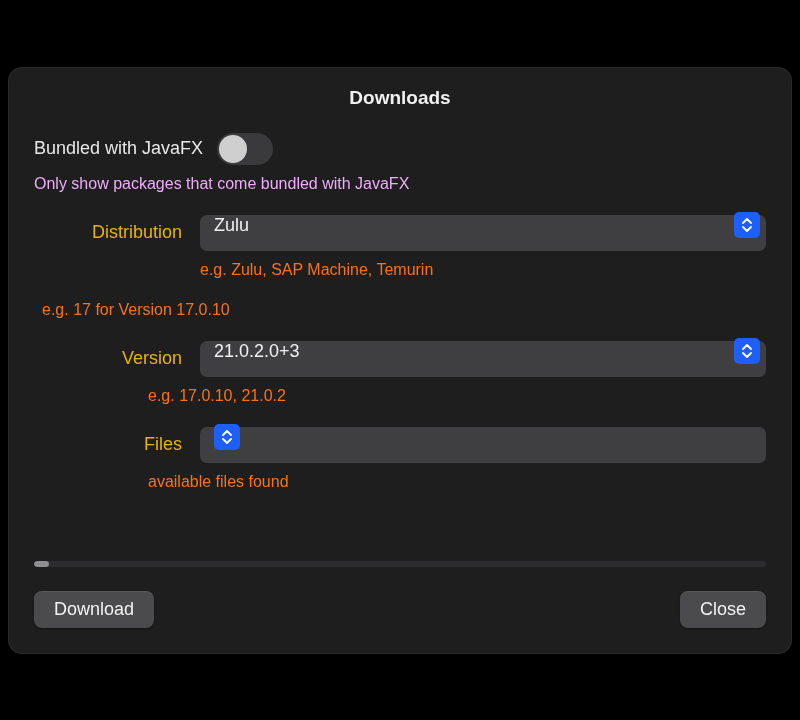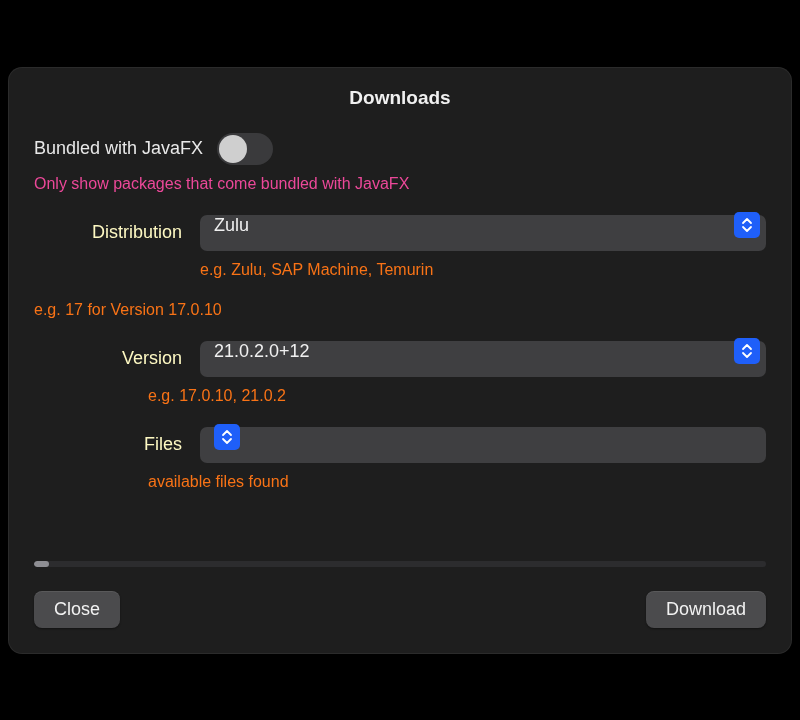--- a/index.html
+++ b/index.html
@@ -57,38 +57,38 @@
       position: absolute;
       left: 2px;
       top: 2px;
       width: 28px;
       height: 28px;
       background: #cfcfcf;
       border-radius: 50%;
     }
     .hint {
       font-size: 16px;
-      color: #ec4899;
+      color: #f0abfc;
       margin-bottom: 22px;
     }
     .form-block {
       margin-bottom: 22px;
     }
     .form-block.indent {
       padding-left: 54px;
     }
     .form-row {
       display: flex;
       align-items: center;
       gap: 18px;
       margin-bottom: 10px;
     }
     .field-label {
       font-size: 18px;
-      color: #fef9c3;
+      color: #eab308;
       text-align: right;
       flex: 0 0 148px;
     }
     .form-block.indent .field-label {
       flex-basis: 94px;
     }
     .select {
       flex: 1;
       height: 36px;
       background: #3f3f41;
@@ -186,28 +186,28 @@
             <svg width="12" height="16" viewBox="0 0 12 16">
                 <path d="M2 6 L6 2 L10 6 M2 10 L6 14 L10 10" stroke="#fff" stroke-width="1.8" fill="none" stroke-linecap="round" stroke-linejoin="round"></path>
               </svg>
           </span>
         </div>
       </div>
       <div class="sub-hint">e.g. Zulu, SAP Machine, Temurin</div>
     </div>
 
     <div class="form-block">
-      <div class="sub-hint" style="margin-left:0">e.g. 17 for Version 17.0.10</div>
+      <div class="sub-hint" style="margin-left:8px">e.g. 17 for Version 17.0.10</div>
     </div>
 
     <div class="form-block indent">
       <div class="form-row">
         <div class="field-label">Version</div>
         <div class="select">
-          <span class="select-value">21.0.2.0+12</span>
+          <span class="select-value">21.0.2.0+3</span>
           <span class="stepper">
             <svg width="12" height="16" viewBox="0 0 12 16">
                 <path d="M2 6 L6 2 L10 6 M2 10 L6 14 L10 10" stroke="#fff" stroke-width="1.8" fill="none" stroke-linecap="round" stroke-linejoin="round"></path>
               </svg>
           </span>
         </div>
       </div>
       <div class="sub-hint">e.g. 17.0.10, 21.0.2</div>
     </div>
 
@@ -226,17 +226,17 @@
     </div>
 
     <div class="spacer"></div>
   </div>
 
   <div class="progress-track">
     <div class="progress-fill"></div>
   </div>
 
   <div class="buttons">
+    <button class="btn">Download</button>
     <button class="btn">Close</button>
-    <button class="btn">Download</button>
   </div>
 
 </div>
 
 </body></html>

